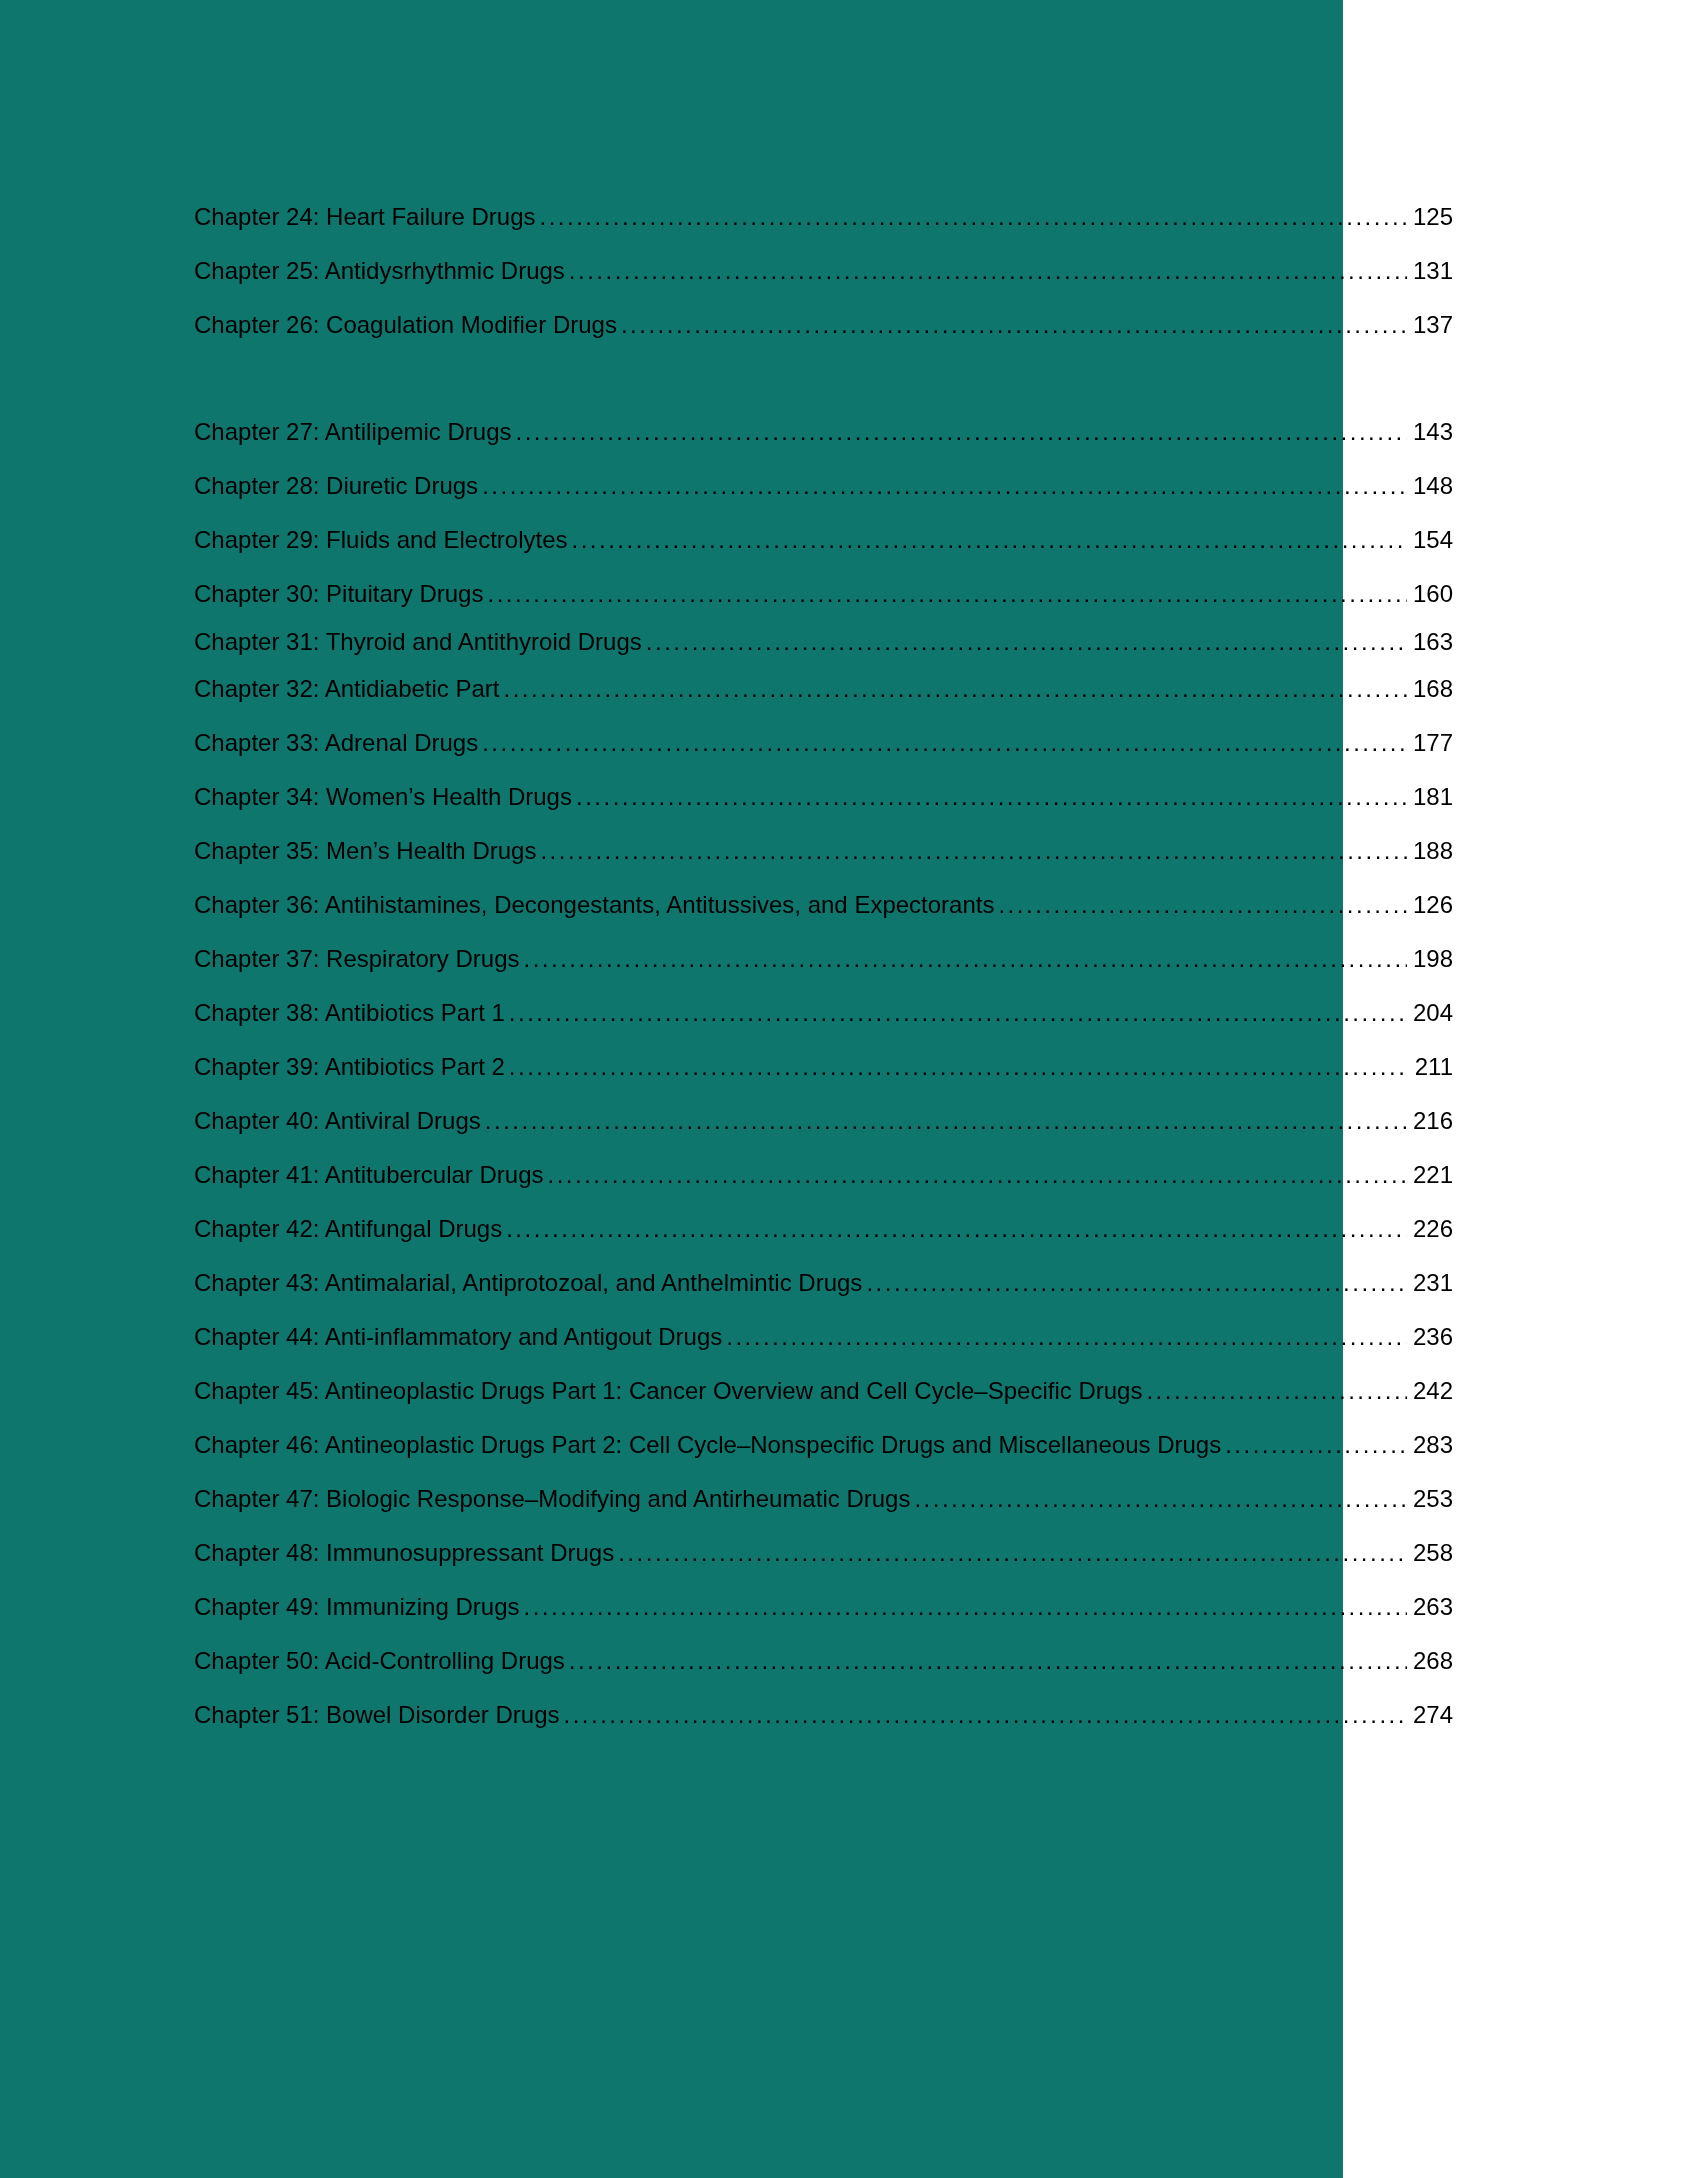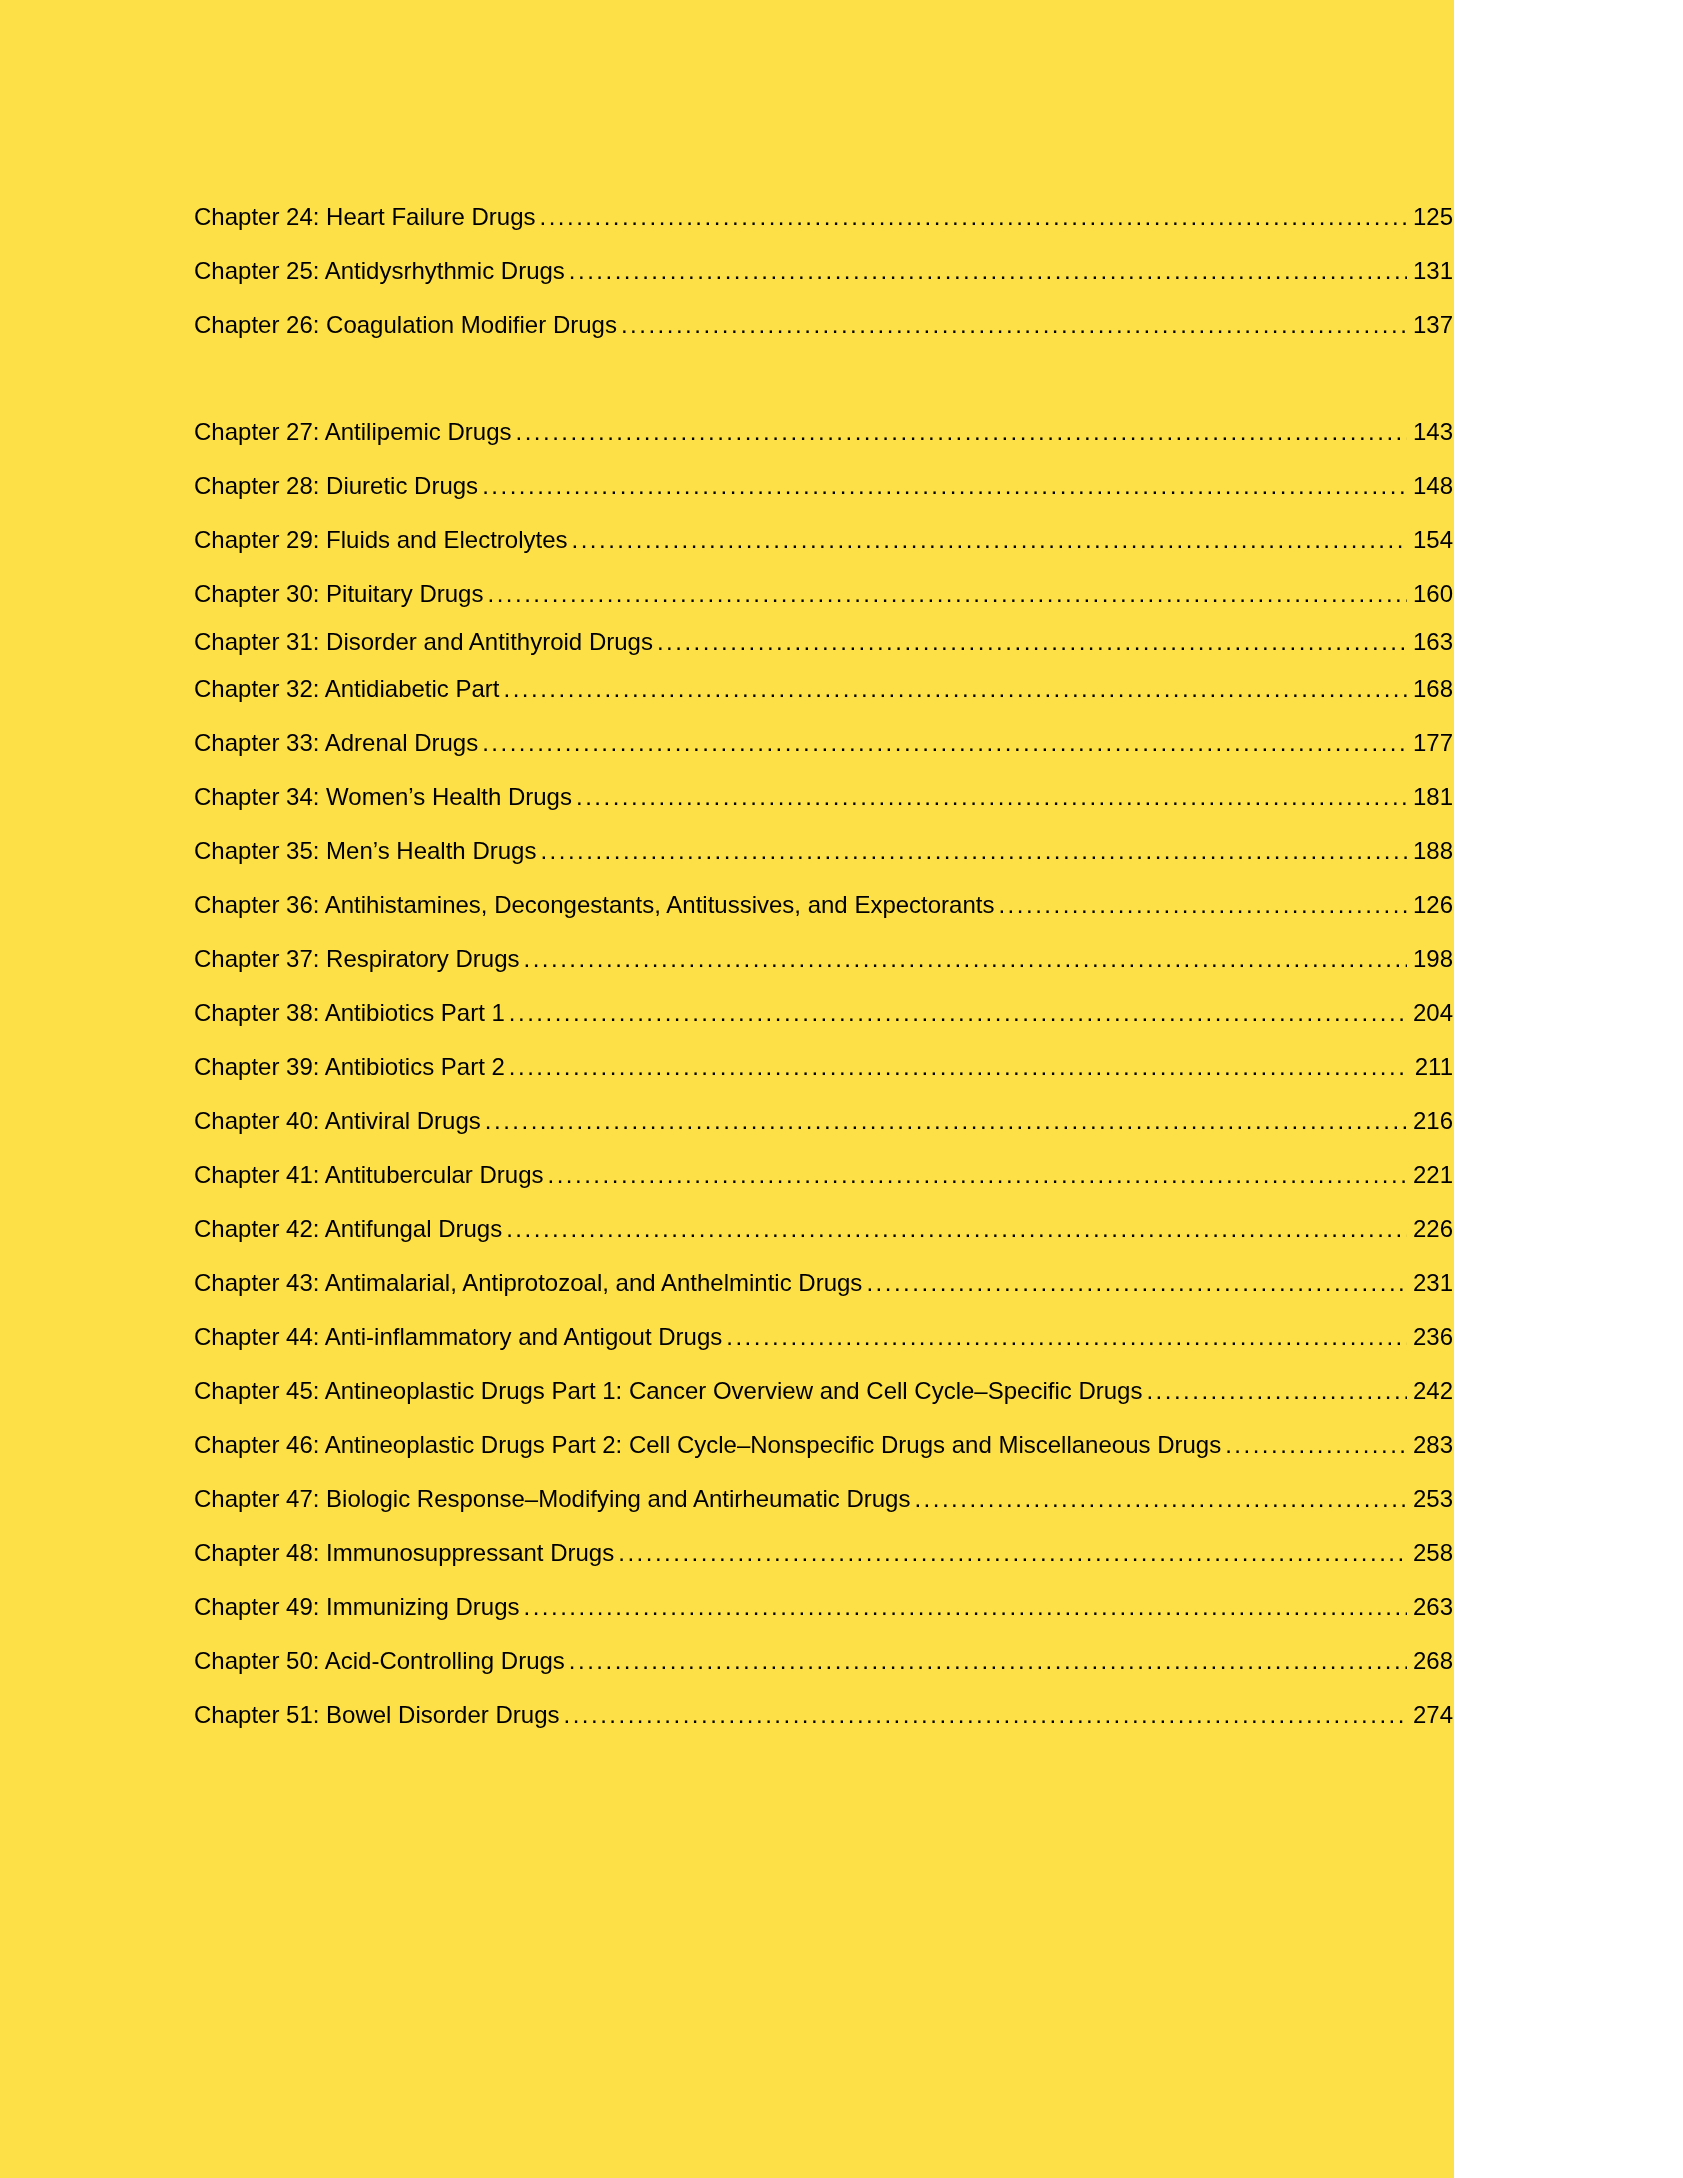--- a/index.html
+++ b/index.html
@@ -11,23 +11,23 @@
     width: 1683px;
     height: 2178px;
     position: relative;
     font-family: "Liberation Sans", sans-serif;
     color: #000000;
   }
   .page {
     position: absolute;
     left: 0;
     top: 0;
-    width: 1454px;
+    width: 1343px;
     height: 2178px;
-    background: #fde047;
+    background: #0f766e;
   }
   .toc {
     position: absolute;
     left: 194px;
     top: 190px;
     width: 1259px;
   }
   .toc-row {
     display: flex;
     align-items: baseline;
@@ -94,21 +94,21 @@
         <span class="toc-label">Chapter 29: Fluids and Electrolytes</span>
         <span class="toc-leader">....................................................................................................................................................................................................................................................................</span>
         <span class="toc-page">154</span>
       </div>
       <div class="toc-row">
         <span class="toc-label">Chapter 30: Pituitary Drugs</span>
         <span class="toc-leader">....................................................................................................................................................................................................................................................................</span>
         <span class="toc-page">160</span>
       </div>
       <div class="toc-row tight">
-        <span class="toc-label">Chapter 31: Disorder and Antithyroid Drugs</span>
+        <span class="toc-label">Chapter 31: Thyroid and Antithyroid Drugs</span>
         <span class="toc-leader">....................................................................................................................................................................................................................................................................</span>
         <span class="toc-page">163</span>
       </div>
       <div class="toc-row">
         <span class="toc-label">Chapter 32: Antidiabetic Part</span>
         <span class="toc-leader">....................................................................................................................................................................................................................................................................</span>
         <span class="toc-page">168</span>
       </div>
       <div class="toc-row">
         <span class="toc-label">Chapter 33: Adrenal Drugs</span>

